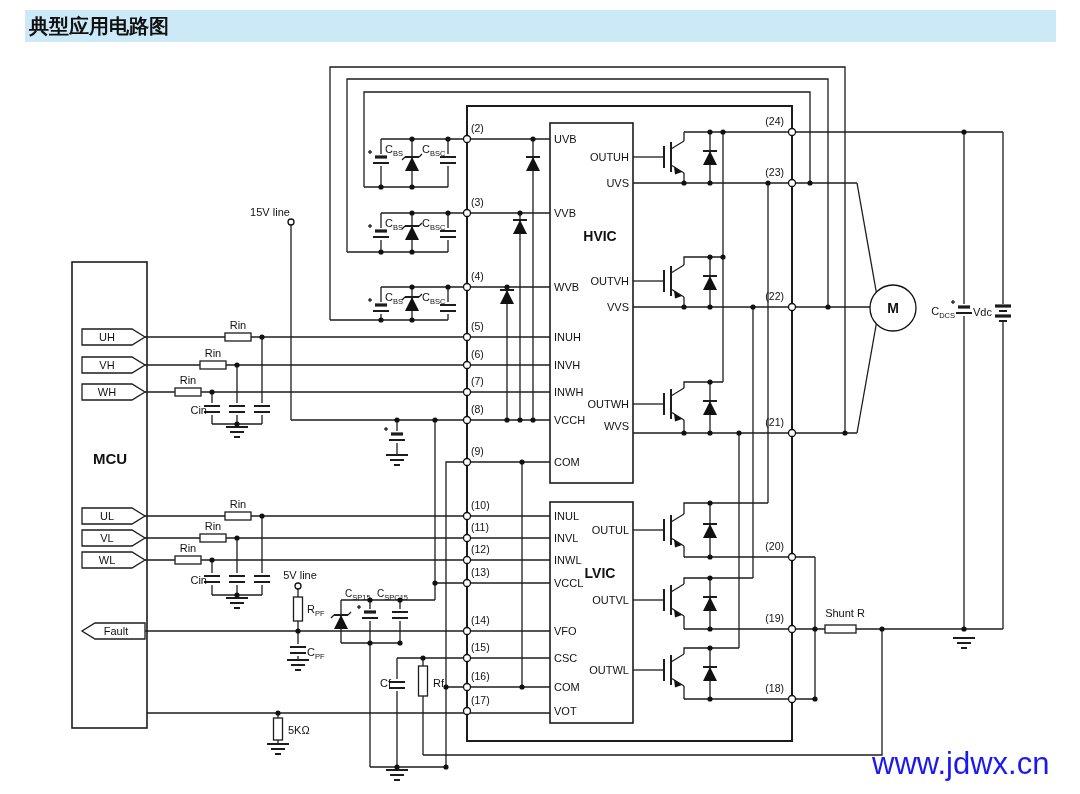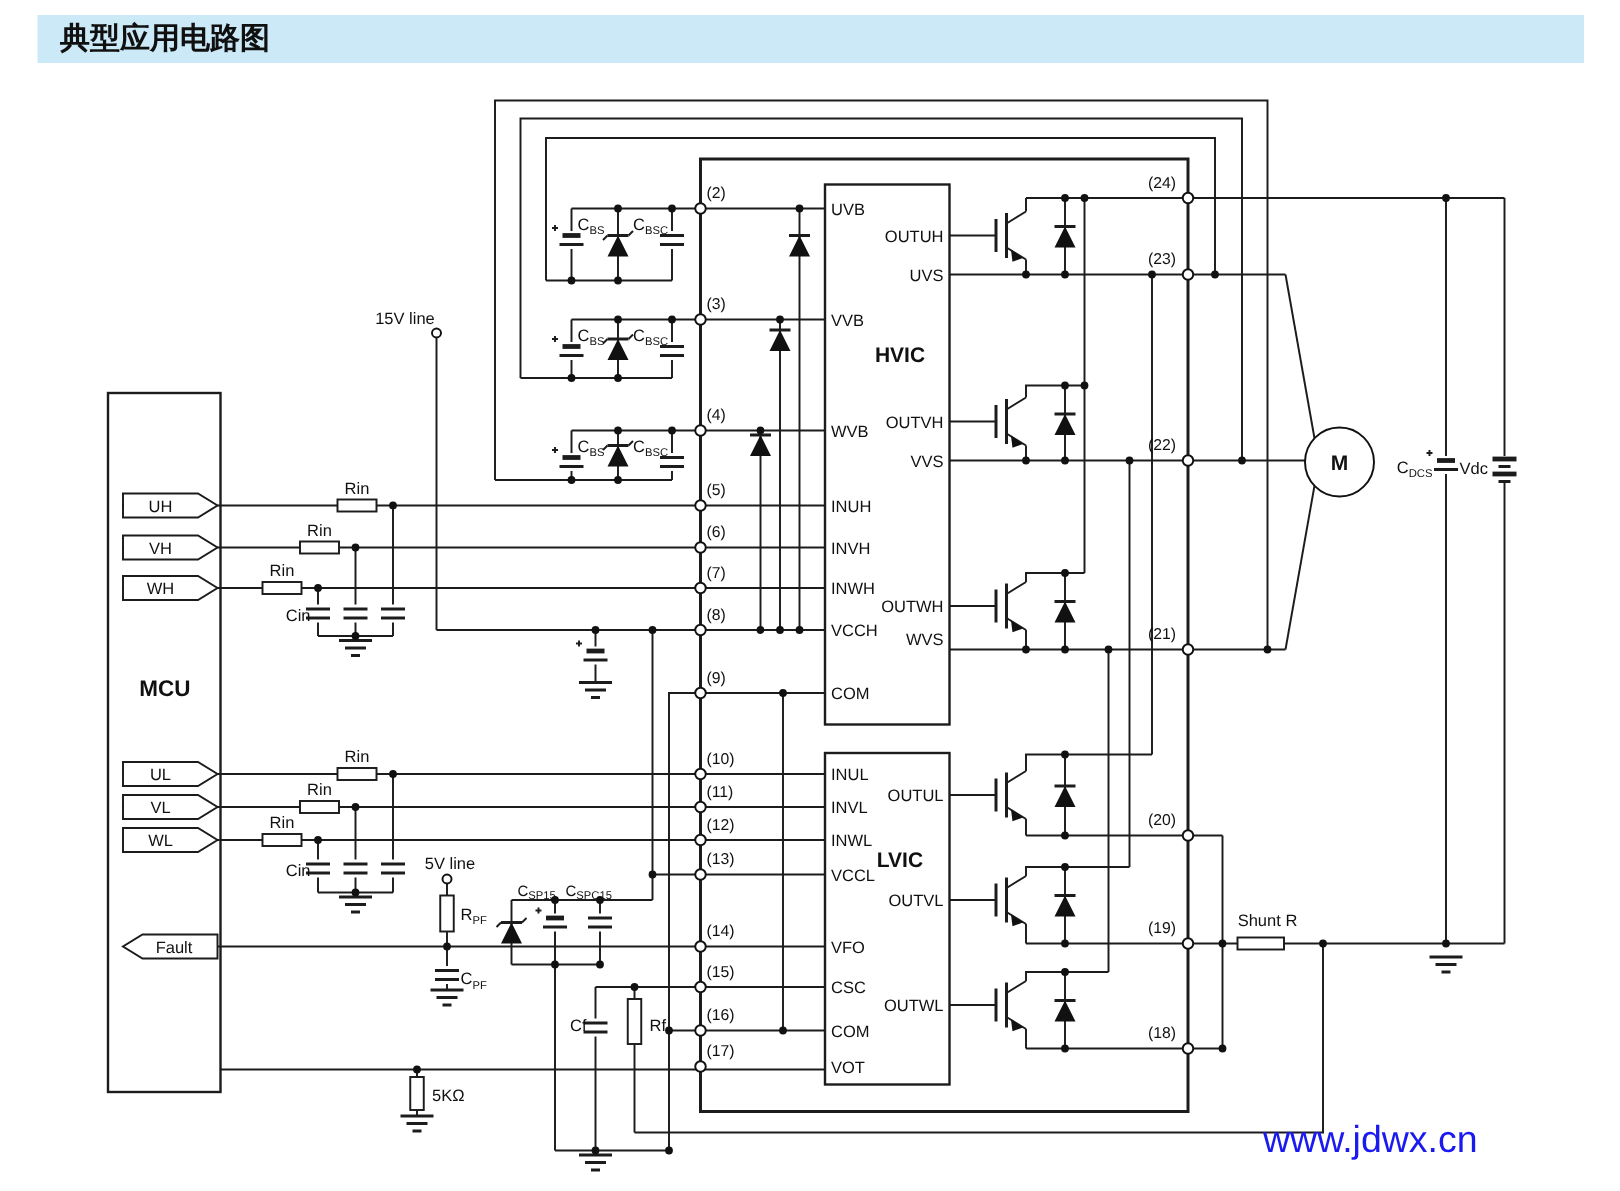--- a/index.html
+++ b/index.html
@@ -1,20 +1,20 @@
 <!DOCTYPE html>
 <html><head>
 <meta charset="utf-8">
 <style>
   html,body{margin:0;padding:0;background:#fff;}
   #stage{position:relative;width:1080px;height:794px;background:#fff;overflow:hidden;
          font-family:"Liberation Sans",sans-serif;}
   #titlebar{position:absolute;left:25px;top:10px;width:1031px;height:32px;background:#cbe9f7;
-            color:#101010;font-weight:bold;font-size:20px;line-height:32px;padding-left:15px;box-sizing:border-box;}
-  #watermark{position:absolute;left:842px;top:746px;font-size:25px;letter-spacing:0px;z-index:5;}
+            color:#101010;font-weight:bold;font-size:20px;line-height:32px;padding-left:4px;box-sizing:border-box;}
+  #watermark{position:absolute;left:872px;top:746px;font-size:31px;letter-spacing:0px;z-index:5;}
   svg{position:absolute;left:0;top:0;}
   .w{stroke:#1c1c1c;stroke-width:1.3;fill:none;}
   .w2{stroke:#1c1c1c;stroke-width:2;fill:none;}
   .box{fill:#ffffff;stroke:#1c1c1c;stroke-width:1.6;}
   .mod{fill:#ffffff;stroke:#1c1c1c;stroke-width:2;}
   .res{fill:#ffffff;stroke:#1c1c1c;stroke-width:1.3;}
   .er{fill:#ffffff;stroke:none;}
   .pl{stroke:#1c1c1c;stroke-width:2;fill:none;}
   .plt{stroke:#1c1c1c;stroke-width:3.2;fill:none;}
   .dot{fill:#111;stroke:none;}

